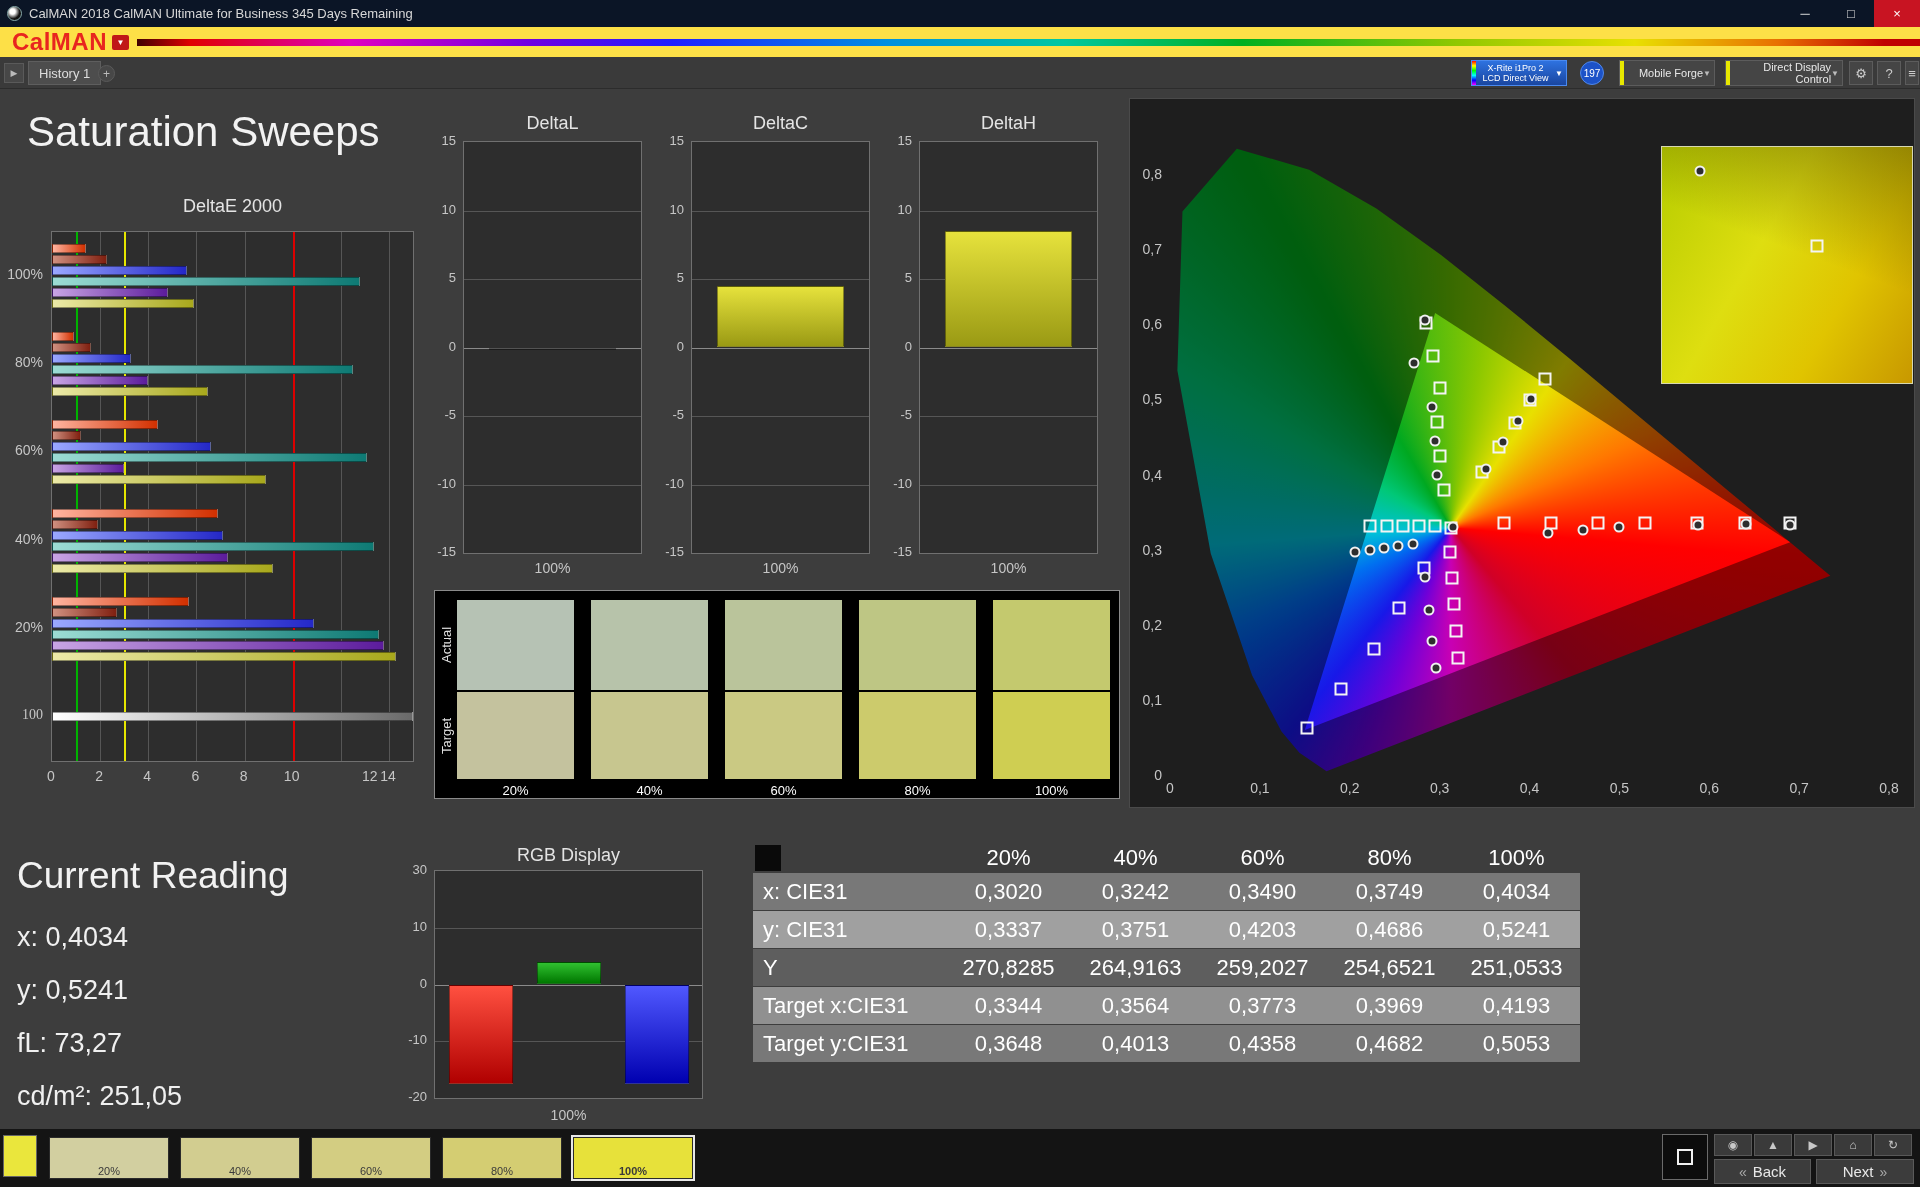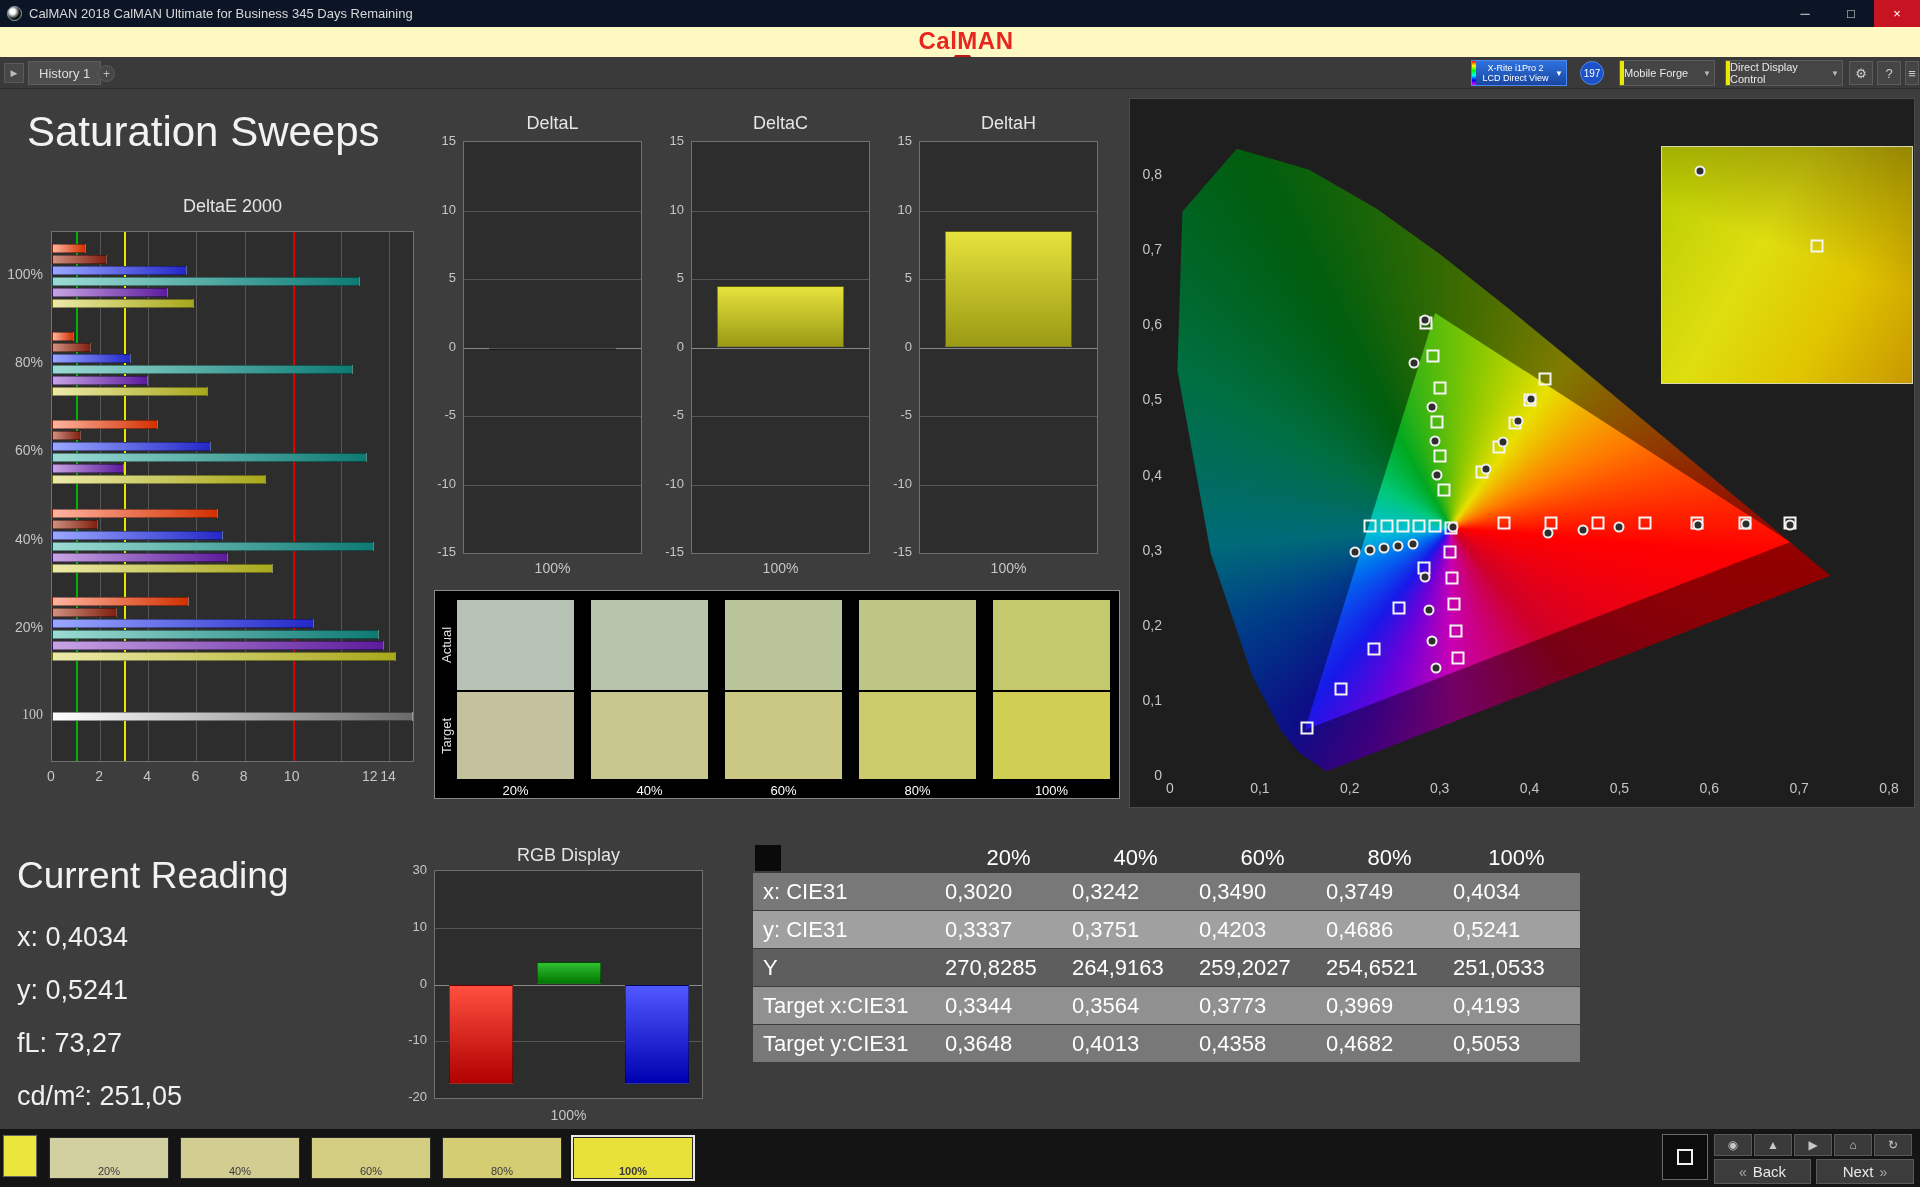--- a/index.html
+++ b/index.html
@@ -8,40 +8,40 @@
 
   
   .titlebar{position:absolute;left:0;top:0;width:1920px;height:27px;background:#0b1526;display:flex;align-items:center;}
   .appicon{width:15px;height:15px;border-radius:50%;margin:0 7px;background:radial-gradient(circle at 35% 35%,#fff 0 22%,#111 60%);border:1px solid #8aa;}
   .apptitle{color:#d8d8d8;font-size:13px;}
   .wincontrols{margin-left:auto;display:flex;height:100%;}
   .winbtn{width:46px;height:100%;display:flex;align-items:center;justify-content:center;color:#ddd;font-size:13px;cursor:default;}
   .winbtn.close{background:#c81422;color:#fff;}
 
   
-  .logobar{position:absolute;left:0;top:27px;width:1920px;height:30px;background:#fef9c3;display:flex;align-items:center;flex-direction:column;}
+  .logobar{position:absolute;left:0;top:27px;width:1920px;height:30px;background:#fde047;display:flex;align-items:center;}
   .logo{color:#e8251f;font-size:24px;font-weight:bold;letter-spacing:.5px;margin-left:12px;}
   .logo-dd{width:17px;height:15px;background:#c01818;color:#fff;font-size:8px;display:flex;align-items:center;justify-content:center;margin-left:5px;border-radius:2px;}
   .rainbow{flex:1;height:7px;margin-left:8px;background:linear-gradient(90deg,#400000 0%,#e00000 3%,#e000c0 12%,#7000e0 22%,#2020ff 30%,#0090e0 42%,#00c8a0 52%,#00b020 62%,#90c800 74%,#e8e000 84%,#e87000 92%,#c00000 98%);}
 
   
   .toolbar{position:absolute;left:0;top:57px;width:1920px;height:32px;background:#3a3a3a;border-bottom:1px solid #2c2c2c;}
   .tb-arrow{position:absolute;left:4px;top:6px;width:20px;height:20px;background:#474747;border:1px solid #5a5a5a;color:#bbb;font-size:9px;display:flex;align-items:center;justify-content:center;}
   .tab{position:absolute;left:28px;top:4px;height:24px;padding:0 10px;background:#4d4d4d;border:1px solid #5e5e5e;color:#ddd;font-size:13px;display:flex;align-items:center;}
   .tab-add{position:absolute;left:98px;top:8px;width:17px;height:17px;background:#474747;border:1px solid #5a5a5a;color:#bbb;font-size:12px;display:flex;align-items:center;justify-content:center;border-radius:50%;}
   .dd-meter{position:absolute;left:1471px;top:3px;width:96px;height:26px;background:linear-gradient(180deg,#2e72e0,#1a46a0);border:1px solid #4a8af0;display:flex;align-items:center;}
   .dd-strip{width:4px;height:100%;background:linear-gradient(180deg,#f00,#ff0,#0f0,#0ff,#00f,#f0f);}
   .dd-meter .txt{flex:1;color:#fff;font-size:9px;line-height:10px;text-align:center;}
   .dd-caret{color:#fff;font-size:8px;margin-right:3px;}
   .badge{position:absolute;left:1580px;top:4px;width:24px;height:24px;border-radius:50%;background:#1c52c8;border:1px solid #5088e8;color:#fff;font-size:10px;display:flex;align-items:center;justify-content:center;}
   .dd-dark{position:absolute;top:3px;height:26px;background:#454545;border:1px solid #5c5c5c;display:flex;align-items:center;}
   #dd-source{left:1619px;width:96px;}
   #dd-display{left:1725px;width:118px;}
   .ystrip{width:4px;height:100%;background:#e8e800;}
-  .dd-dark .txt{flex:1;color:#e8e8e8;font-size:11px;text-align:left;}
+  .dd-dark .txt{flex:1;color:#e8e8e8;font-size:11px;text-align:right;}
   .dd-dark .dd-caret{color:#bbb;}
   .tb-btn{position:absolute;top:4px;width:24px;height:24px;background:#454545;border:1px solid #5c5c5c;color:#ccc;font-size:13px;display:flex;align-items:center;justify-content:center;}
   #btn-gear{left:1849px;} #btn-help{left:1877px;} #btn-menu{left:1905px;width:14px;}
 
   
   .page-title{position:absolute;left:27px;top:108px;font-size:42px;font-weight:300;color:#f2f2f2;}
   .cr-title{position:absolute;left:17px;top:855px;font-size:37px;font-weight:300;color:#f2f2f2;}
   .cr-line{position:absolute;left:17px;color:#f0f0f0;font-size:27px;}
   #cr0{top:922px;} #cr1{top:975px;} #cr2{top:1028px;} #cr3{top:1081px;}
 
@@ -113,21 +113,21 @@
   .thcell{color:#fff;font-size:22px;text-align:center;}
   .corner{width:26px;height:26px;background:#0a0a0a;margin-left:2px;}
   .trow{height:37px;margin-top:1px;}
   .trow:nth-child(1){background:#787878;}
   .trow:nth-child(2){background:#a0a0a0;}
   .trow:nth-child(3){background:#5e5e5e;}
   .trow:nth-child(4){background:#909090;}
   .trow:nth-child(5){background:#787878;}
   .trow:nth-child(6){background:#4a4a4a;}
   .tlabel{color:#fff;font-size:22px;padding-left:10px;}
-  .tcell{color:#fff;font-size:22px;}
+  .tcell{color:#fff;font-size:22px;text-align:center;}
 
   
   #bottombar{position:absolute;left:0;top:1129px;width:1920px;height:58px;background:#141414;}
   .cur-swatch{position:absolute;left:3px;top:6px;width:34px;height:42px;border:1px solid #666;}
   #bottom-swatches{position:absolute;left:49px;top:8px;display:flex;gap:11px;}
   .bswatch{width:120px;height:42px;position:relative;border:1px solid #2a2a2a;}
   .bswatch.selected{outline:2px solid #e8e8e8;}
   .blabel{position:absolute;left:0;right:0;bottom:1px;text-align:center;font-size:11px;color:#3a3a3a;}
   .bswatch.selected .blabel{font-weight:bold;}
   .stopbtn{position:absolute;left:1662px;top:5px;width:46px;height:46px;background:#0c0c0c;border:1px solid #6a6a6a;display:flex;align-items:center;justify-content:center;}

